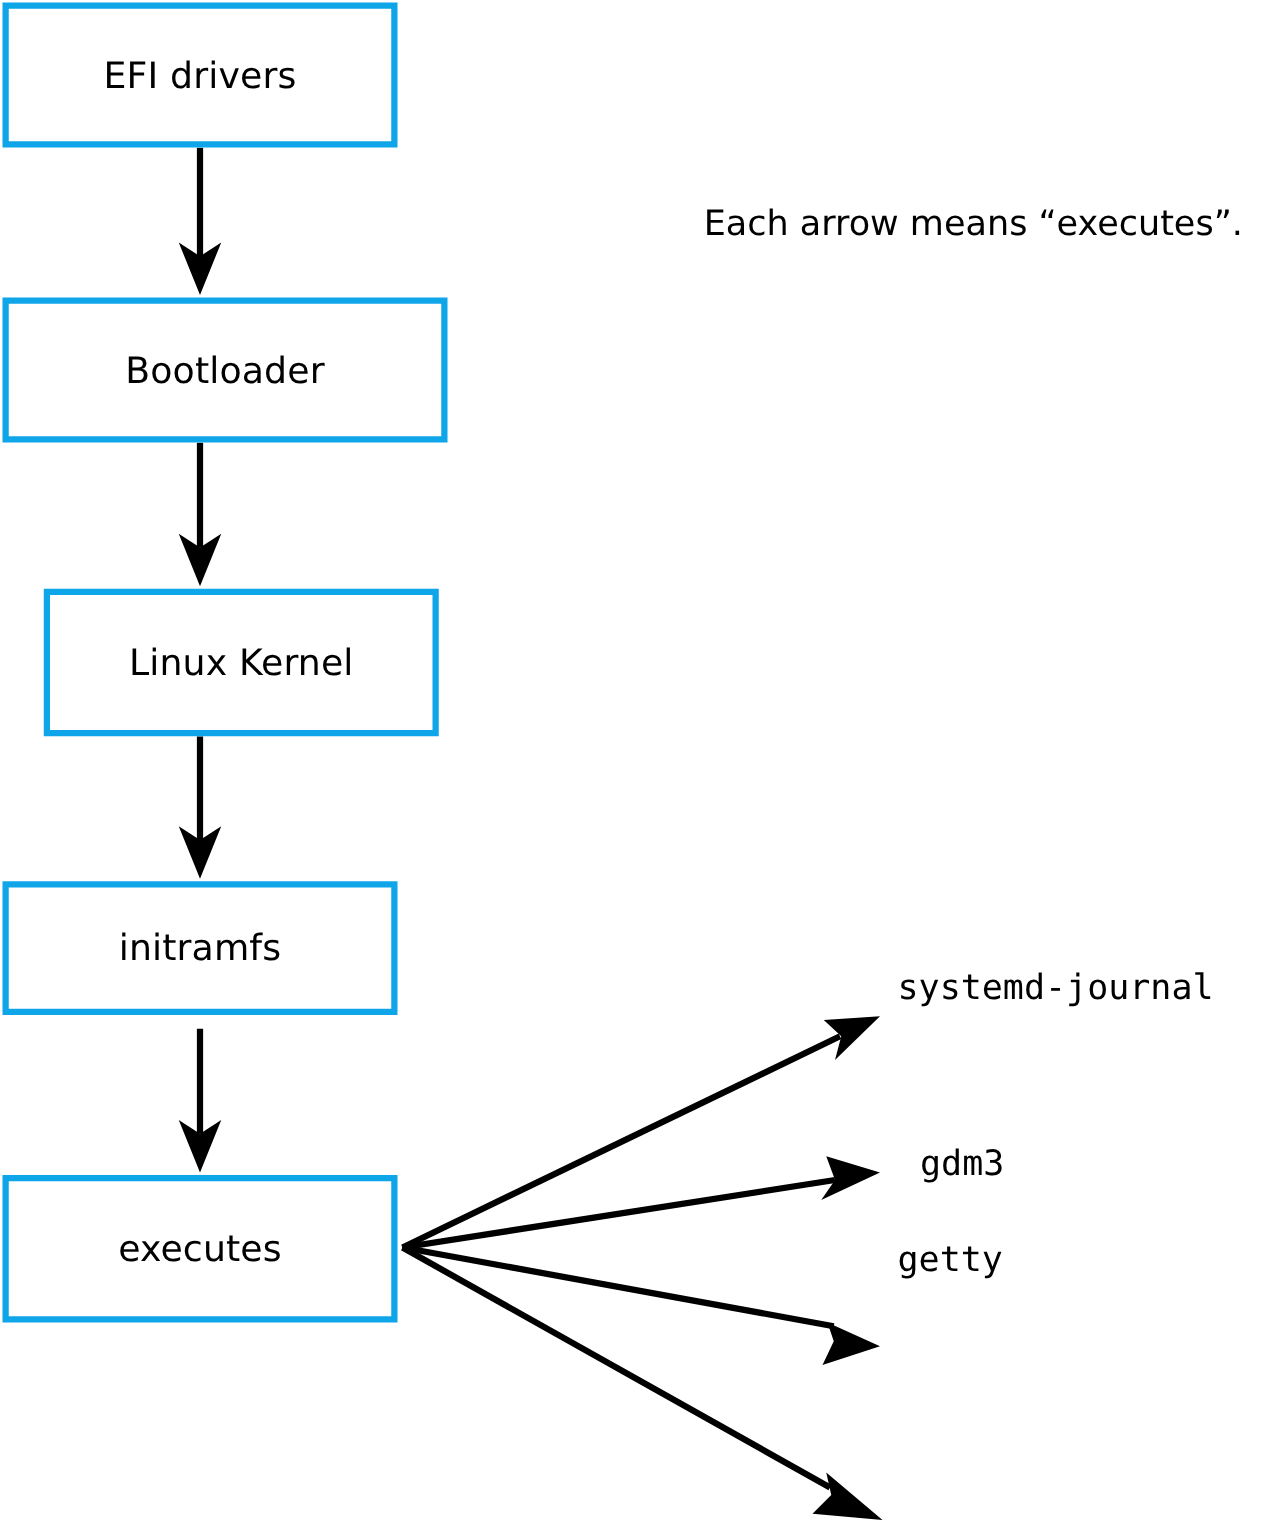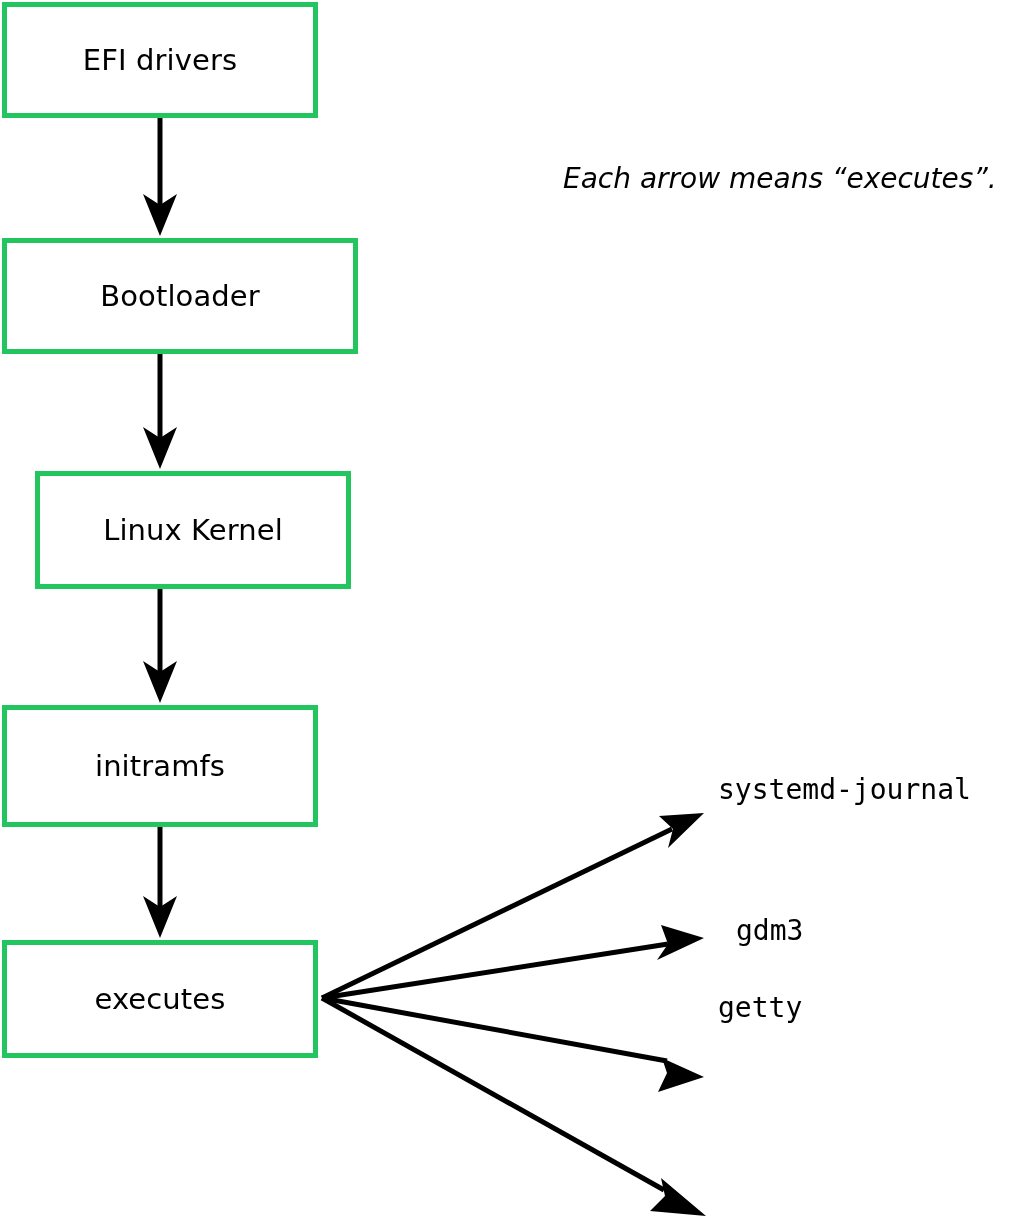--- a/index.html
+++ b/index.html
@@ -21,21 +21,21 @@
     left: 0;
     top: 0;
     width: 1023px;
     height: 1230px;
     display: block;
   }
   .node-box {
     position: absolute;
     box-sizing: border-box;
     background: #ffffff;
-    border: 5px solid #22c55e;
+    border: 5px solid #0ea5e9;
     display: flex;
     align-items: center;
     justify-content: center;
   }
   .node-label {
     font-family: "DejaVu Sans", "Liberation Sans", sans-serif;
     font-size: 29px;
     line-height: 1;
     color: #000000;
     white-space: nowrap;
@@ -49,21 +49,20 @@
     color: #000000;
     white-space: nowrap;
   }
   .legend-text {
     position: absolute;
     font-family: "DejaVu Sans", "Liberation Sans", sans-serif;
     font-size: 28px;
     line-height: 1;
     color: #000000;
     white-space: nowrap;
-    font-style: italic;
   }
 </style>
 </head>
 <body>
 
 <div id="canvas">
 
   <svg id="diagram-svg" viewBox="0 0 1023 1230" xmlns="http://www.w3.org/2000/svg">
 
     <g>
@@ -112,21 +111,21 @@
   </div>
 
   <div class="node-box" style="left:2px; top:238px; width:356px; height:116px;">
     <span class="node-label">Bootloader</span>
   </div>
 
   <div class="node-box" style="left:2px; top:471px; width:316px; height:118px;margin-left:33px;">
     <span class="node-label">Linux Kernel</span>
   </div>
 
-  <div class="node-box" style="left:2px; top:705px; width:316px; height:122px;">
+  <div class="node-box" style="left:2px; top:705px; width:316px; height:107px;">
     <span class="node-label">initramfs</span>
   </div>
 
   <div class="node-box" style="left:2px; top:940px; width:316px; height:118px;">
     <span class="node-label">executes</span>
   </div>
 
   <div class="leaf-label" style="left:718px; top:776px;">systemd-journal</div>
 
   <div class="leaf-label" style="left:736px; top:917px;">gdm3</div>

